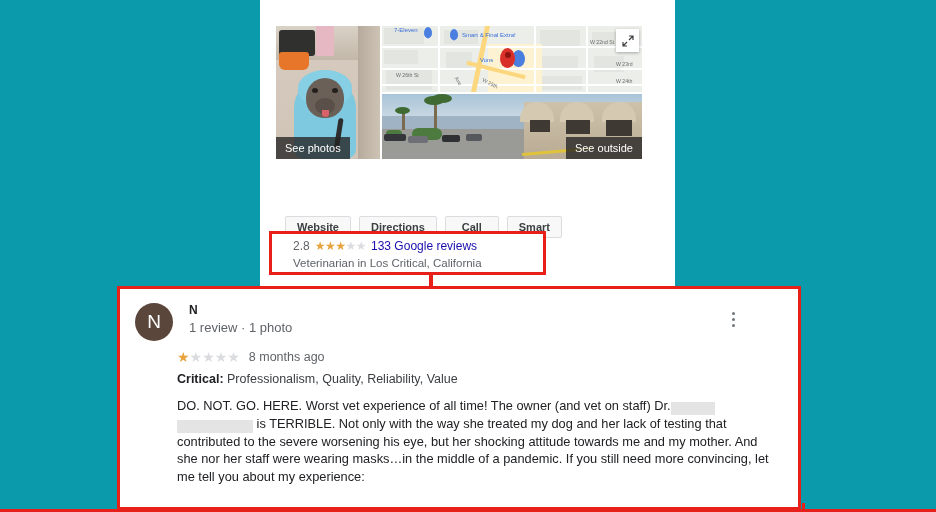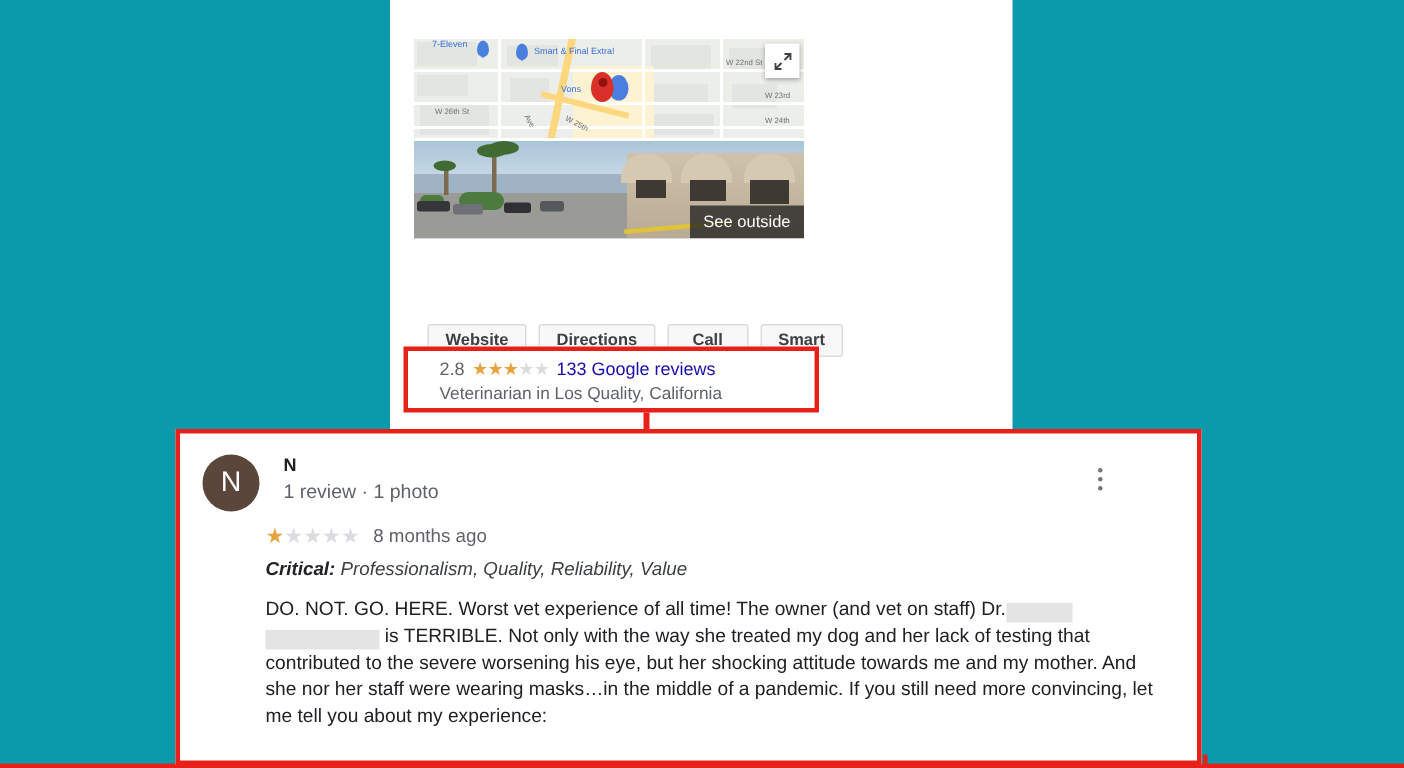--- a/index.html
+++ b/index.html
@@ -143,40 +143,58 @@
   #review-card{position:absolute;left:117px;top:286px;width:684px;height:224px;
     background:#fff;border:3px solid #e8201a;box-sizing:border-box;z-index:7;}
   #rv-head{position:absolute;left:15px;top:14px;display:flex;gap:16px;}
   #avatar{width:38px;height:38px;border-radius:50%;background:#5b463c;
     color:#fff;font-size:19px;display:flex;align-items:center;justify-content:center;}
   #rv-name{font-size:12px;font-weight:bold;color:#202124;line-height:15px;}
   #rv-meta{font-size:13px;color:#5f6368;line-height:18px;margin-top:1px;}
   #rv-stars-row{position:absolute;left:57px;top:61px;display:flex;align-items:center;gap:9px;}
   #rv-stars{font-size:14px;letter-spacing:0px;}
   #rv-age{font-size:12.5px;color:#5f6368;}
-  #rv-critical{position:absolute;left:57px;top:83px;font-size:12.5px;color:#3c4043;font-style:italic;}
+  #rv-critical{position:absolute;left:57px;top:83px;font-size:12.5px;color:#3c4043;}
   #rv-critical b{color:#202124;}
   #rv-body{position:absolute;left:57px;top:108px;width:592px;font-size:12.8px;
     line-height:17.8px;color:#202124;}
   #rv-body .redact{height:13px;position:relative;top:2px;}
   #menu-dots{position:absolute;right:57px;top:20px;width:16px;height:20px;
     display:flex;flex-direction:column;align-items:center;justify-content:center;gap:3px;
     cursor:pointer;}
   .dot{width:3px;height:3px;background:#70757a;border-radius:50%;}
   
   #edge-line{position:absolute;left:0;bottom:0;width:100%;height:3px;background:#e8201a;}
   .edge-tick{position:absolute;bottom:0;width:3px;height:9px;background:#e8201a;}
 </style>
 </head>
 <body>
 
 <div id="kp">
 
   <div id="media">
 
+    <div class="media-tile" id="photo-tile">
+      <div class="dog-bg">
+        <div class="dog-shelf"></div>
+        <div class="dog-crate"></div>
+        <div class="dog-bucket"></div>
+        <div class="dog-pants"></div>
+        <div class="dog-door"></div>
+        <div class="dog-body"></div>
+        <div class="dog-hood"></div>
+        <div class="dog-face"></div>
+        <div class="dog-snout"></div>
+        <div class="dog-eye l"></div>
+        <div class="dog-eye r"></div>
+        <div class="dog-tongue"></div>
+        <div class="dog-leash"></div>
+      </div>
+      <div class="media-caption" id="cap-photos">See photos</div>
+    </div>
 
     <div id="right-col">
 
       <div class="media-tile" id="map-tile">
         <div class="map-bg">
           <div class="blk" style="left:2px;top:2px;width:40px;height:16px;"></div>
           <div class="blk" style="left:2px;top:24px;width:34px;height:14px;"></div>
           <div class="blk" style="left:4px;top:44px;width:46px;height:20px;"></div>
           <div class="blk" style="left:62px;top:4px;width:34px;height:14px;"></div>
           <div class="blk" style="left:64px;top:26px;width:26px;height:16px;"></div>
@@ -262,21 +280,21 @@
     <span>2.8</span>
     <span class="stars" id="kp-stars">
         <span class="star on">★</span>
         <span class="star on">★</span>
         <span class="star on">★</span>
         <span class="star">★</span>
         <span class="star">★</span>
       </span>
     <span id="rev-count">133 Google reviews</span>
   </div>
-  <div id="cat-line">Veterinarian in Los Quality, California</div>
+  <div id="cat-line">Veterinarian in Los Critical, California</div>
 </div>
 
 <div id="connector"></div>
 
 <div id="review-card">
   <div id="rv-head">
     <div id="avatar">N</div>
     <div>
       <div id="rv-name">N</div>
       <div id="rv-meta">1 review · 1 photo</div>

